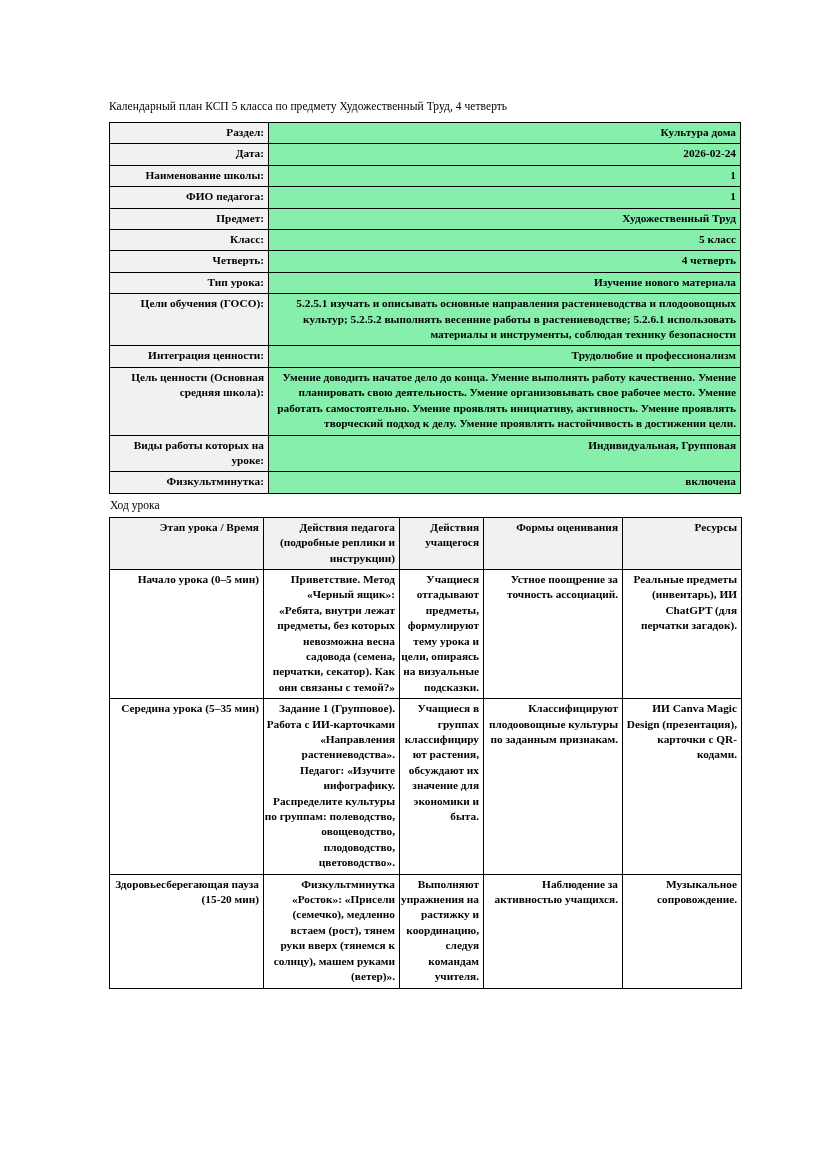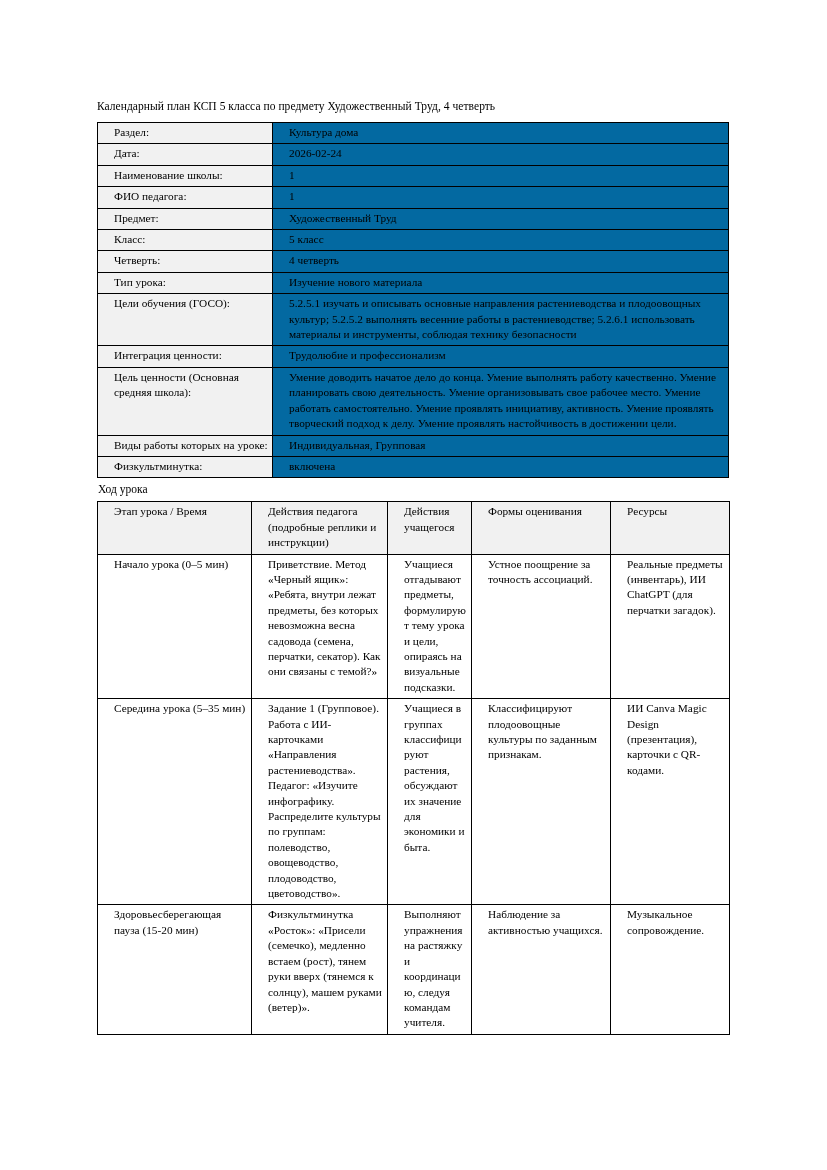--- a/index.html
+++ b/index.html
@@ -11,21 +11,21 @@
   body {
     width: 827px;
     height: 1170px;
     font-family: "Liberation Serif", "DejaVu Serif", serif;
     color: #000000;
     overflow: hidden;
     position: relative;
   }
   .page {
     position: absolute;
-    left: 0;
+    left: 12px;
     top: 0;
     width: 811px;
     height: 1170px;
     background: #ffffff;
     border-radius: 7px;
   }
   .content {
     position: absolute;
     left: 97px;
     top: 98px;
@@ -44,36 +44,36 @@
     margin: 3px 0 4px 1px;
   }
   table {
     border-collapse: collapse;
     width: 632px;
     table-layout: fixed;
   }
   table td, table th {
     border: 1px solid #000000;
     vertical-align: top;
-    padding: 2px 4px 3px 16px;
+    padding: 2px 4px 3px 0;
     font-size: 11.3px;
     line-height: 15.4px;
-    font-weight: normal;
-    text-align: left;
+    font-weight: bold;
+    text-align: right;
     word-wrap: break-word;
     overflow-wrap: break-word;
     hyphens: none;
   }
   
   #info-table .lbl {
     background: #f1f1f1;
     width: 154px;
   }
   #info-table .val {
-    background: #0369a1;
+    background: #86efac;
   }
   
   #flow-table {
     table-layout: fixed;
   }
   #flow-table col.c0 { width: 154px; }
   #flow-table col.c1 { width: 136px; }
   #flow-table col.c2 { width: 84px; }
   #flow-table col.c3 { width: 139px; }
   #flow-table col.c4 { width: 119px; }

